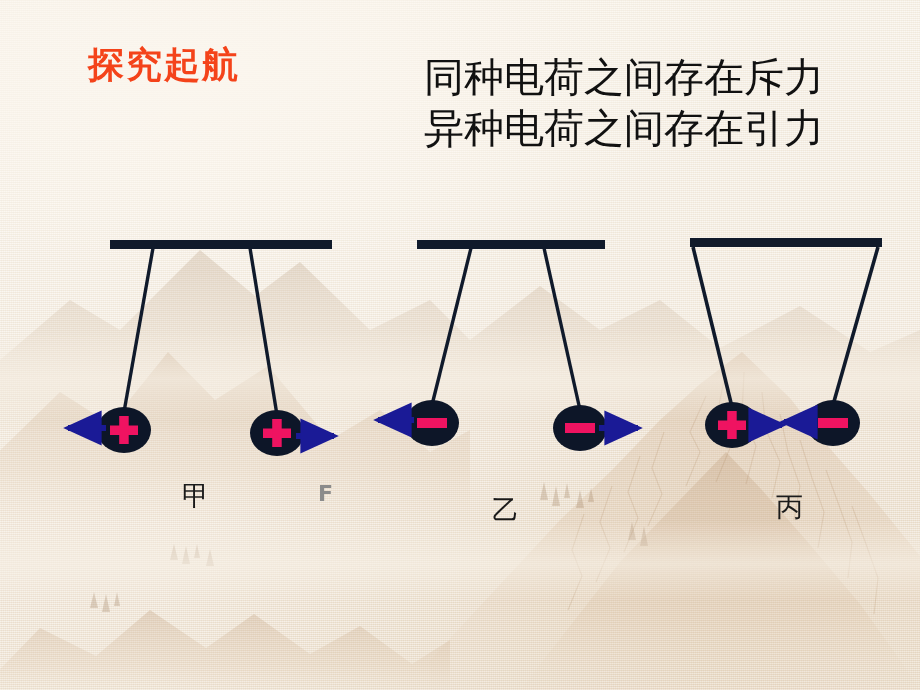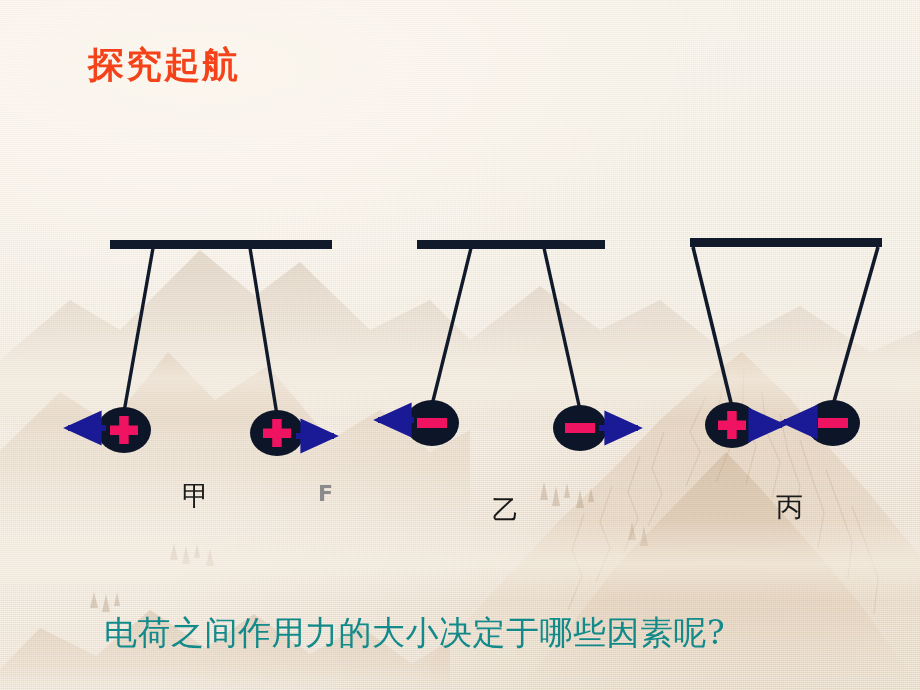--- a/index.html
+++ b/index.html
@@ -167,20 +167,24 @@
     </g>
 
     <rect x="0" y="330" width="920" height="90" fill="url(#mistG)"></rect>
     <rect x="0" y="520" width="920" height="80" fill="url(#mistG)"></rect>
 
     <rect x="0" y="0" width="920" height="330" fill="url(#haloTL)"></rect>
   </svg>
 
   <div class="title-red">探究起航</div>
 
+  <div class="stmt-block">
+    <div>同种电荷之间存在斥力</div>
+    <div>异种电荷之间存在引力</div>
+  </div>
 
   <svg class="diagram" viewBox="0 0 920 690" aria-hidden="true">
     <defs>
       <marker id="arwR" markerWidth="7" markerHeight="7" refX="5.6" refY="3.5" orient="auto" markerUnits="strokeWidth">
         <path d="M 0,0.6 L 6.4,3.5 L 0,6.4 z" fill="#1a1a96"></path>
       </marker>
       <marker id="arwL" markerWidth="7" markerHeight="7" refX="5.6" refY="3.5" orient="auto" markerUnits="strokeWidth">
         <path d="M 0,0.6 L 6.4,3.5 L 0,6.4 z" fill="#1a1a96"></path>
       </marker>
     </defs>
@@ -241,15 +245,14 @@
       </g>
       <line x1="812" y1="422" x2="784" y2="422" stroke="#1a1a96" stroke-width="6" marker-end="url(#arwL)"></line>
     </g>
   </svg>
 
   <div class="dlabel" style="left:182px; top:478px;">甲</div>
   <div class="dlabel gray" style="left:318px; top:481px;">F</div>
   <div class="dlabel" style="left:492px; top:492px;">乙</div>
   <div class="dlabel" style="left:776px; top:489px;">丙</div>
 
-  <div class="bottom-q">电荷之间作用力的大小决定于哪些因素呢?</div>
 
 </div>
 
 </body></html>

